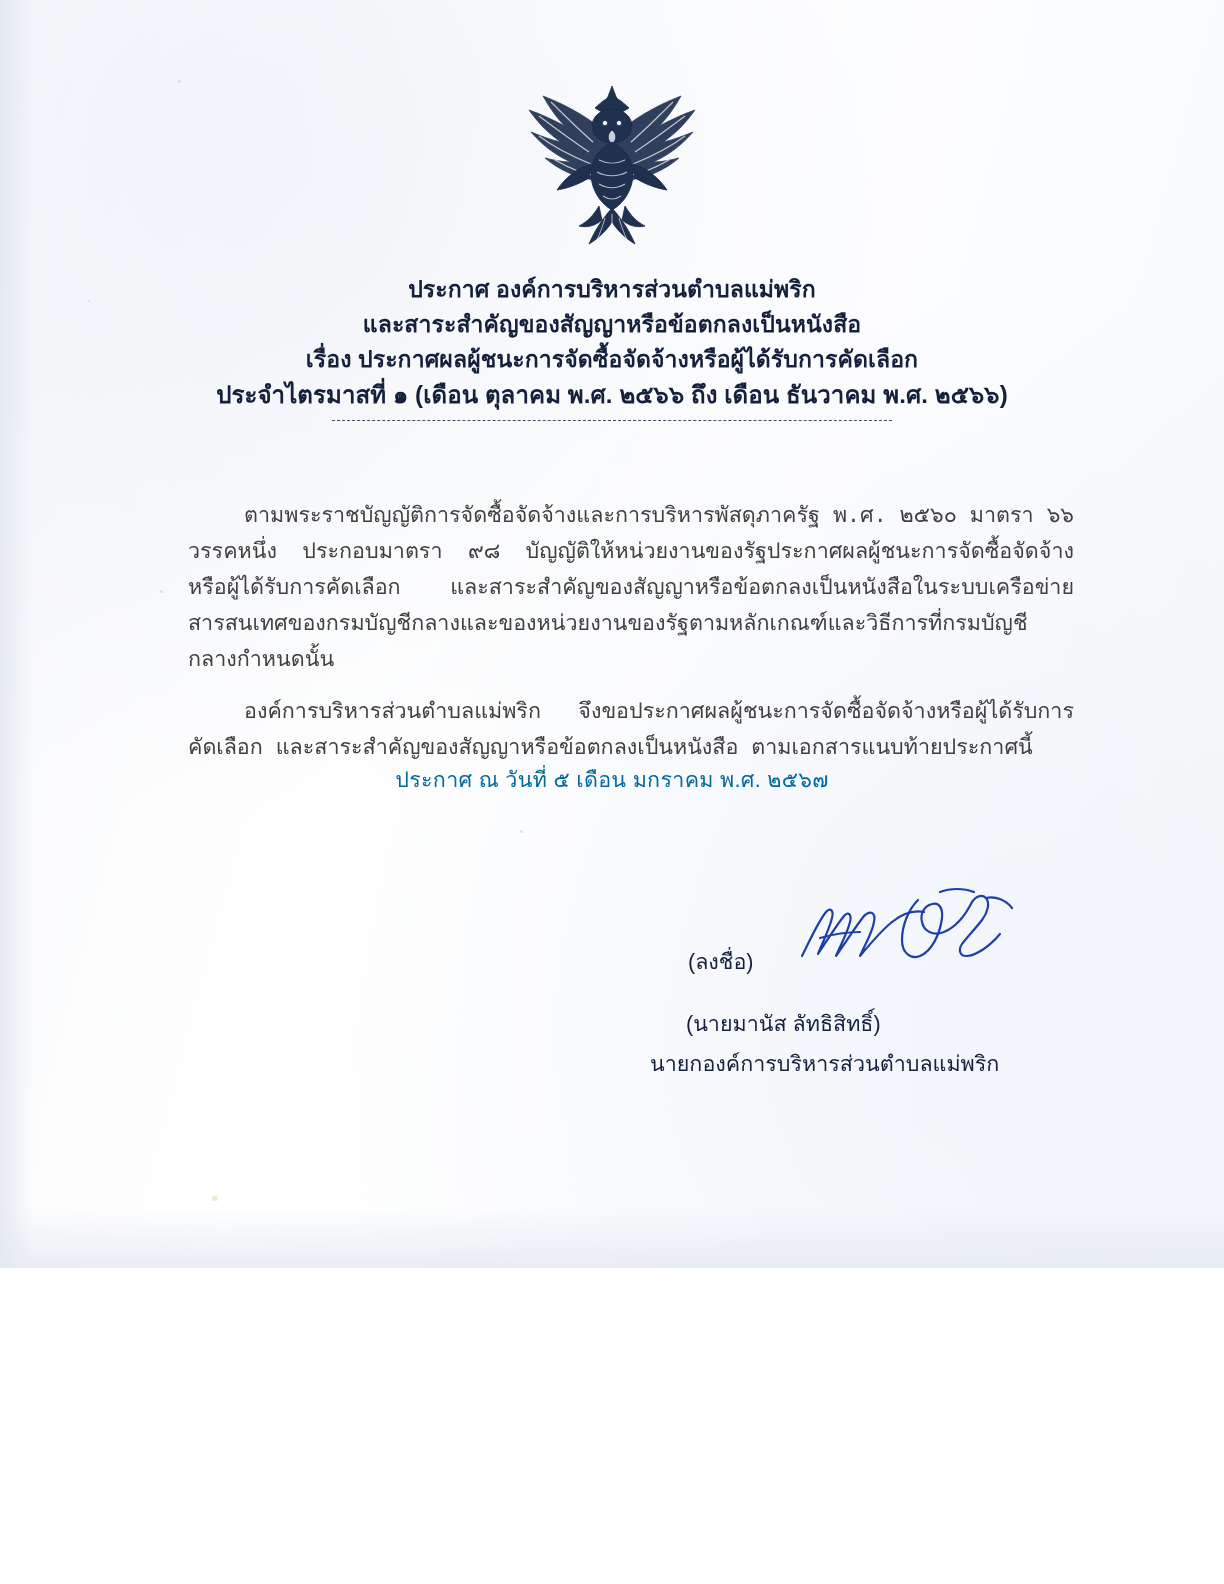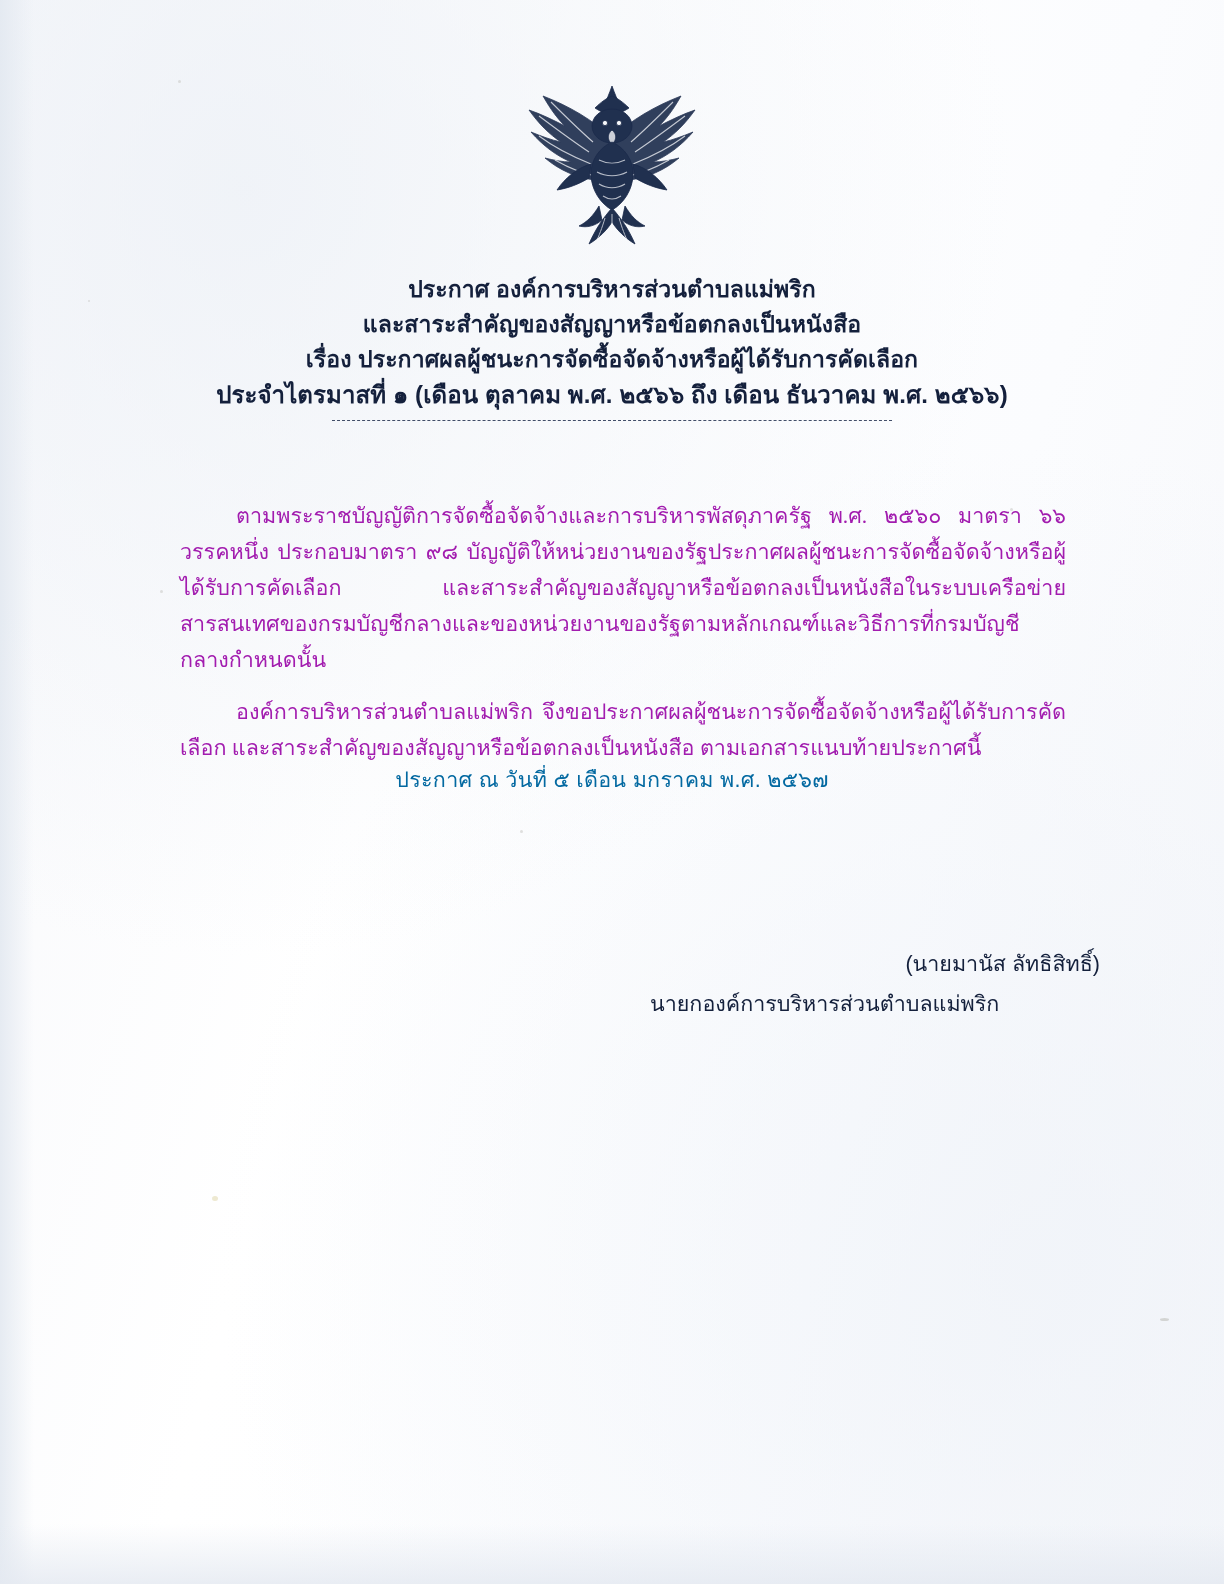--- a/index.html
+++ b/index.html
@@ -6,21 +6,21 @@
     margin: 0;
     padding: 0;
     background: #ffffff;
   }
   body {
     font-family: "DejaVu Sans", sans-serif;
   }
   .page {
     position: relative;
     width: 1224px;
-    height: 1584px;
+    height: 1268px;
     margin: 0 auto;
     background: #fdfdfb;
     overflow: hidden;
   }
   
   .paper-tint {
     position: absolute;
     inset: 0;
     background:
       radial-gradient(circle at 20% 12%, rgba(236,240,246,0.75) 0%, rgba(255,255,255,0) 45%),
@@ -90,24 +90,24 @@
     width: 560px;
     border-top: 1px dashed #22304f;
     height: 0;
     opacity: .85;
   }
 
   
   .body-block {
     position: absolute;
     top: 498px;
-    left: 180px;
+    left: 188px;
     width: 886px;
-    color: #a21caf;
-    font-family: Liberation Serif, serif;
+    color: #404040;
+    font-family: Liberation Mono, monospace;
   }
   .para {
     font-size: 21.5px;
     line-height: 36px;
     text-align: justify;
     text-justify: inter-word;
     margin: 0 0 16px 0;
   }
   .para.indent { text-indent: 56px; }
   .para-last { margin-bottom: 8px; }
@@ -145,22 +145,22 @@
   }
   .signature {
     position: absolute;
     left: 150px;
     top: -48px;
     width: 250px;
     height: 100px;
   }
   .signature svg { width: 100%; height: 100%; display: block; }
   .sign-name {
-    margin-top: 16px;
-    text-align: right;
+    margin-top: 24px;
+    text-align: left;
     font-size: 21.5px;
     padding-left: 46px;
   }
   .sign-title {
     margin-top: 6px;
     font-size: 21.5px;
     padding-left: 10px;
   }
 </style>
 </head>
@@ -243,18 +243,35 @@
     </div>
 
     <div class="body-block">
       <p class="para indent">ตามพระราชบัญญัติการจัดซื้อจัดจ้างและการบริหารพัสดุภาครัฐ พ.ศ. ๒๕๖๐ มาตรา ๖๖ วรรคหนึ่ง ประกอบมาตรา ๙๘ บัญญัติให้หน่วยงานของรัฐประกาศผลผู้ชนะการจัดซื้อจัดจ้างหรือผู้ได้รับการคัดเลือก และสาระสำคัญของสัญญาหรือข้อตกลงเป็นหนังสือในระบบเครือข่ายสารสนเทศของกรมบัญชีกลางและของหน่วยงานของรัฐตามหลักเกณฑ์และวิธีการที่กรมบัญชีกลางกำหนดนั้น</p>
       <p class="para indent para-last">องค์การบริหารส่วนตำบลแม่พริก   จึงขอประกาศผลผู้ชนะการจัดซื้อจัดจ้างหรือผู้ได้รับการคัดเลือก และสาระสำคัญของสัญญาหรือข้อตกลงเป็นหนังสือ ตามเอกสารแนบท้ายประกาศนี้</p>
     </div>
 
     <div class="date-line">ประกาศ ณ วันที่ ๕  เดือน มกราคม พ.ศ. ๒๕๖๗</div>
 
     <div class="sign-block">
+      <div class="sign-row">
+        <span class="sign-label">(ลงชื่อ)</span>
+        <span class="signature">
+          <svg viewBox="0 0 250 100" xmlns="http://www.w3.org/2000/svg">
+            <g fill="none" stroke="#1f3fa8" stroke-width="2.2" stroke-linecap="round" stroke-linejoin="round">
+              <path d="M12 74 C 20 58, 28 40, 36 30 C 40 25, 44 28, 42 36 C 39 48, 32 62, 28 72 C 36 60, 46 44, 54 34 C 58 29, 62 32, 60 40 C 57 52, 50 64, 46 74 C 56 60, 66 44, 74 34"></path>
+              <path d="M30 56 C 44 52, 58 50, 70 50"></path>
+              <path d="M74 34 C 80 28, 86 30, 84 40 C 82 52, 74 64, 70 74 C 80 62, 92 48, 102 40"></path>
+              <path d="M102 40 C 112 32, 124 28, 134 30"></path>
+              <path d="M128 18 C 118 28, 112 44, 112 58 C 112 70, 120 78, 130 74 C 142 69, 150 52, 152 36 C 153 26, 149 20, 142 22 C 134 24, 130 32, 132 40 C 134 50, 144 54, 154 50 C 166 45, 176 32, 182 20"></path>
+              <path d="M182 20 C 186 14, 192 12, 196 16 C 200 21, 198 30, 192 38 C 186 46, 178 54, 172 62 C 168 68, 170 74, 176 74 C 186 74, 200 64, 210 52"></path>
+              <path d="M150 10 C 160 6, 174 6, 184 10"></path>
+              <path d="M196 16 C 206 14, 216 18, 222 26"></path>
+            </g>
+          </svg>
+        </span>
+      </div>
       <div class="sign-name">(นายมานัส     ลัทธิสิทธิ์)</div>
       <div class="sign-title">นายกองค์การบริหารส่วนตำบลแม่พริก</div>
     </div>
 
   </div>
 </div>
 
 </body></html>

